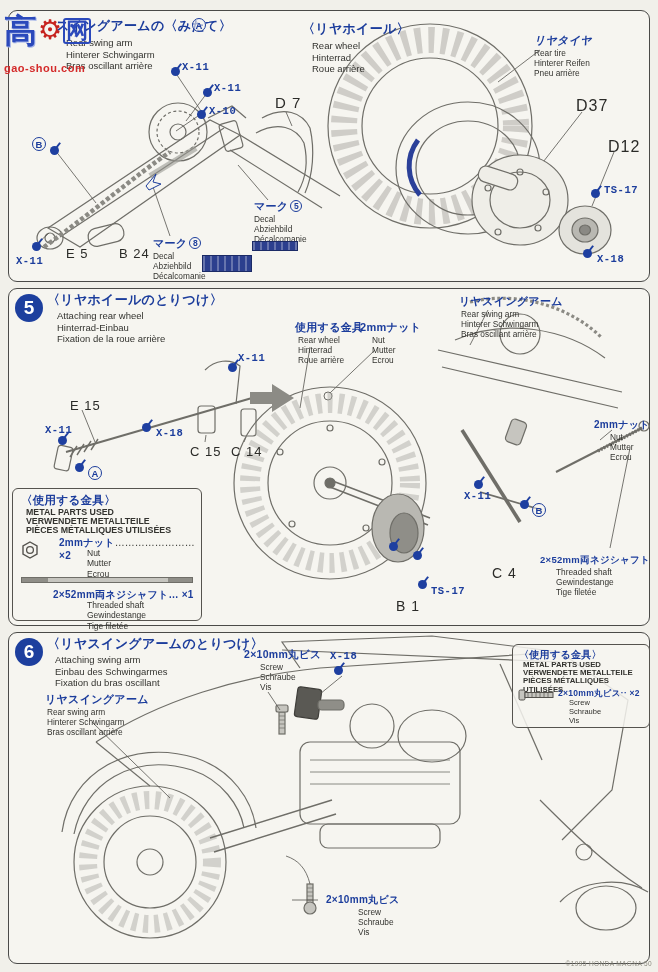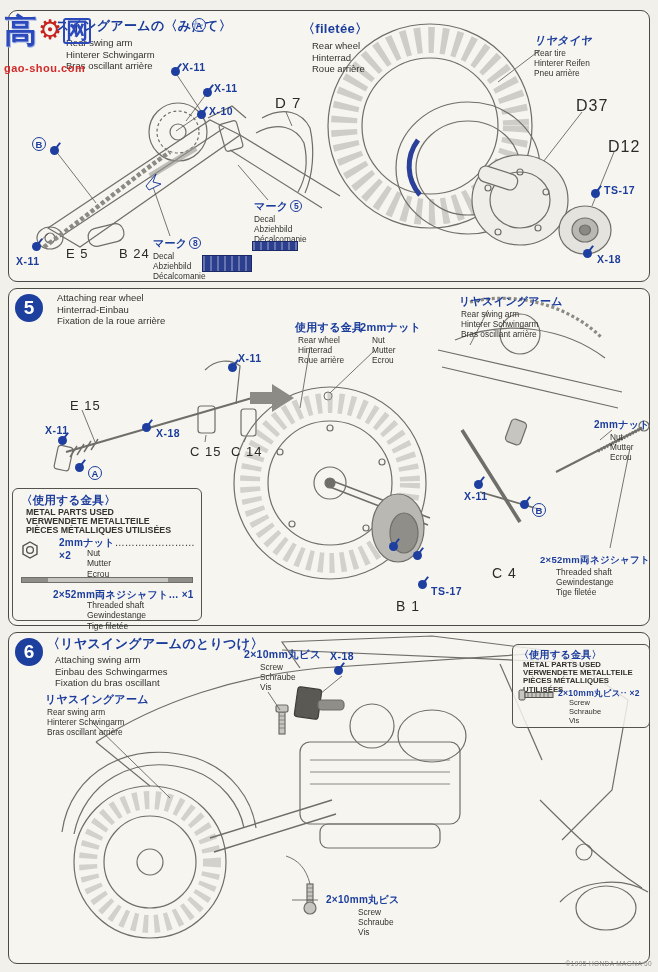--- a/index.html
+++ b/index.html
@@ -6,21 +6,21 @@
   html,body { width:658px; height:972px; }
   body { background:#d8d7d0; font-family:"Liberation Sans","DejaVu Sans",sans-serif; }
   #page { position:relative; width:658px; height:972px; background:#f1f0ea; overflow:hidden; }
   .box { position:absolute; background:#f6f5f0; border:1.6px solid #4a4a48; border-radius:9px; }
   .art { position:absolute; z-index:2; pointer-events:none; }
   .lbl { position:absolute; z-index:3; }
   .jp { color:#1c3d9c; font-weight:bold; letter-spacing:0.3px; }
   .sub div { font-size:9.5px; color:#33332f; line-height:1.22; }
   .sub.s8 div { font-size:8.3px; }
   .part { position:absolute; z-index:3; font-size:13px; color:#2b2b28; letter-spacing:1px; }
-  .fast { position:absolute; z-index:4; font-size:10.5px; color:#1c3d9c; font-weight:bold; letter-spacing:0.5px; }
+  .fast { position:absolute; z-index:4; font-size:10.5px; color:#1c3d9c; font-weight:bold; letter-spacing:0.5px;font-family:Liberation Mono, monospace; }
   .dot { position:absolute; z-index:4; width:9px; height:9px; background:#1e3fa0; border-radius:50%; }
   .dot::after { content:""; position:absolute; left:7px; top:-4px; width:2px; height:7px; background:#1e3fa0; transform:rotate(38deg); }
   .circ { position:absolute; z-index:4; width:14px; height:14px; border:1.4px solid #1c3d9c; border-radius:50%; color:#1c3d9c; font-size:9.5px; font-weight:bold; display:flex; align-items:center; justify-content:center; background:rgba(246,245,240,.6); }
   .circ.sm { width:12px; height:12px; font-size:8.5px; display:inline-flex; position:static; vertical-align:1px; margin-left:2px; }
   .stepnum { position:absolute; z-index:4; width:28px; height:28px; background:#1d3f9e; border-radius:50%; color:#fff; font-size:19px; font-weight:bold; display:flex; align-items:center; justify-content:center; }
   .mbox { position:absolute; z-index:3; border:1.5px solid #55534e; border-radius:6px; background:rgba(246,245,240,.85); }
   .mbox .rel { position:absolute; }
   .decal { position:absolute; z-index:4; background:#2c3f8e; border:1px solid #1b2a66;
            background-image:repeating-linear-gradient(90deg, rgba(255,255,255,.28) 0 2px, transparent 2px 7px); }
   .logo { position:absolute; z-index:6; left:4px; top:14px; line-height:1; }
@@ -256,21 +256,21 @@
     <div style="font-size:11px"><span class="jp" style="font-size:11px">マーク</span><span class="circ sm">8</span></div>
     <div class="sub s8">
       <div>Decal</div>
       <div>Abziehbild</div>
       <div>Décalcomanie</div>
     </div>
   </div>
   <div class="decal" style="left:202px;top:255px;width:50px;height:17px"></div>
 
   <div class="lbl" style="left:302px;top:20px">
-    <div class="jp" style="font-size:13px">〈filetée〉</div>
+    <div class="jp" style="font-size:13px">〈リヤホイール〉</div>
     <div class="sub" style="padding-left:10px;margin-top:2px">
       <div>Rear wheel</div>
       <div>Hinterrad</div>
       <div>Roue arrière</div>
     </div>
   </div>
 
   <div class="lbl" style="left:534px;top:33px">
     <div class="jp" style="font-size:11px;font-style:italic">リヤタイヤ</div>
     <div class="sub s8">
@@ -281,20 +281,21 @@
   </div>
   <span class="part" style="left:576px;top:97px;font-size:16px">D37</span>
   <span class="part" style="left:608px;top:138px;font-size:16px">D12</span>
   <span class="fast" style="left:604px;top:184px">TS-17</span>
   <span class="dot" style="left:591px;top:189px"></span>
   <span class="fast" style="left:597px;top:253px">X-18</span>
   <span class="dot" style="left:583px;top:249px"></span>
 
   <span class="stepnum" style="left:15px;top:294px">5</span>
   <div class="lbl" style="left:47px;top:291px">
+    <div class="jp" style="font-size:13px">〈リヤホイールのとりつけ〉</div>
     <div class="sub" style="padding-left:10px;margin-top:1px">
       <div>Attaching rear wheel</div>
       <div>Hinterrad-Einbau</div>
       <div>Fixation de la roue arrière</div>
     </div>
   </div>
   <div class="lbl" style="left:13px;top:338px">
   </div>
 
   <span class="fast" style="left:238px;top:352px">X-11</span>

